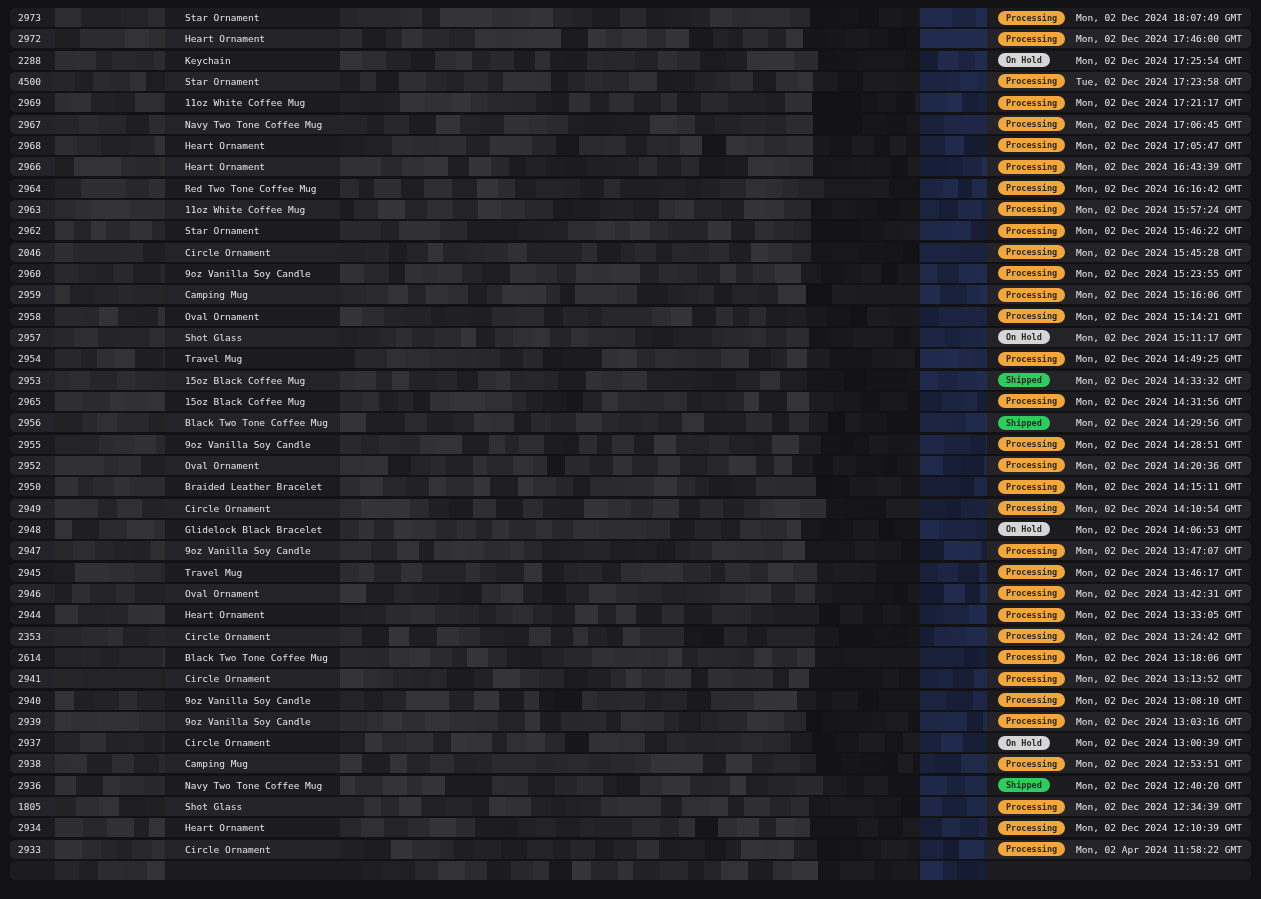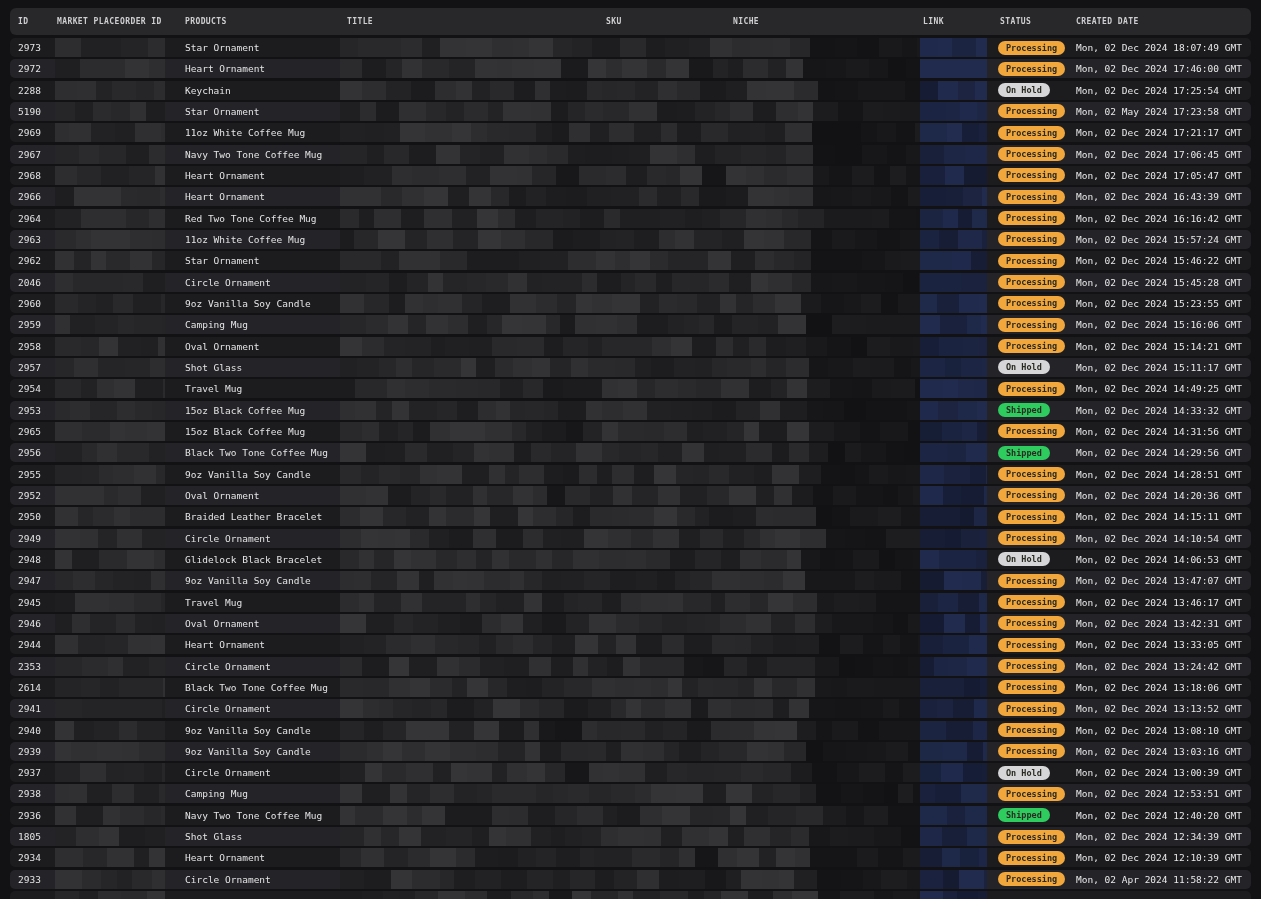--- a/index.html
+++ b/index.html
@@ -40,32 +40,20 @@
   .badge{
     position:absolute;left:988px;top:2.5px;height:14px;line-height:14px;
     border-radius:8px;padding:0 8px;font-size:8.5px;font-weight:bold;
     color:#2a2a22;white-space:pre;
   }
 </style>
 </head>
 <body>
 
 <div class="app">
-  <div class="thead">
-    <span class="th" style="left:8px">ID</span>
-    <span class="th" style="left:47px">MARKET PLACE</span>
-    <span class="th" style="left:110px">ORDER ID</span>
-    <span class="th" style="left:175px">PRODUCTS</span>
-    <span class="th" style="left:337px">TITLE</span>
-    <span class="th" style="left:596px">SKU</span>
-    <span class="th" style="left:723px">NICHE</span>
-    <span class="th" style="left:913px">LINK</span>
-    <span class="th" style="left:990px">STATUS</span>
-    <span class="th" style="left:1066px">CREATED DATE</span>
-  </div>
   <div class="tbody">
       <div class="row odd">
     <span class="cell id">2973</span>
     <div class="redact redact-a">
           <div class="blk" style="width: 26.2698px; background: rgb(45, 45, 47);"></div>
           <div class="blk" style="width: 14.7226px; background: rgb(33, 33, 35);"></div>
           <div class="blk" style="width: 25.1281px; background: rgb(33, 33, 35);"></div>
           <div class="blk" style="width: 27.1941px; background: rgb(36, 36, 38);"></div>
           <div class="blk" style="width: 16.6855px; background: rgb(44, 44, 46);"></div>
         </div>
@@ -201,21 +189,21 @@
     <div class="redact redact-link">
           <div class="blk" style="width: 18.2798px; background: rgb(21, 28, 51);"></div>
           <div class="blk" style="width: 19.3902px; background: rgb(32, 42, 76);"></div>
           <div class="blk" style="width: 17.5553px; background: rgb(28, 36, 66);"></div>
           <div class="blk" style="width: 11.7748px; background: rgb(32, 43, 78);"></div>
         </div>
     <span class="badge" style="background: rgb(214, 214, 216);">On Hold</span>
     <span class="cell date">Mon, 02 Dec 2024 17:25:54 GMT</span>
   </div>
       <div class="row even">
-    <span class="cell id">5190</span>
+    <span class="cell id">4500</span>
     <div class="redact redact-a">
           <div class="blk" style="width: 19.6025px; background: rgb(38, 38, 40);"></div>
           <div class="blk" style="width: 18.5347px; background: rgb(32, 32, 34);"></div>
           <div class="blk" style="width: 17.6576px; background: rgb(43, 43, 45);"></div>
           <div class="blk" style="width: 19.6257px; background: rgb(40, 40, 42);"></div>
           <div class="blk" style="width: 15.6957px; background: rgb(48, 48, 50);"></div>
           <div class="blk" style="width: 18.8838px; background: rgb(30, 30, 32);"></div>
         </div>
     <span class="cell product">Star Ornament</span>
     <div class="redact redact-b">
@@ -248,21 +236,21 @@
           <div class="blk" style="width: 17.2559px; background: rgb(27, 27, 29);"></div>
           <div class="blk" style="width: 20.0523px; background: rgb(26, 26, 28);"></div>
         </div>
     <div class="redact redact-link">
           <div class="blk" style="width: 26.3402px; background: rgb(27, 36, 66);"></div>
           <div class="blk" style="width: 14.1134px; background: rgb(28, 37, 67);"></div>
           <div class="blk" style="width: 16.2274px; background: rgb(31, 41, 75);"></div>
           <div class="blk" style="width: 10.319px; background: rgb(29, 38, 69);"></div>
         </div>
     <span class="badge" style="background: rgb(241, 167, 60);">Processing</span>
-    <span class="cell date">Mon, 02 May 2024 17:23:58 GMT</span>
+    <span class="cell date">Tue, 02 Dec 2024 17:23:58 GMT</span>
   </div>
       <div class="row odd">
     <span class="cell id">2969</span>
     <div class="redact redact-a">
           <div class="blk" style="width: 14.4091px; background: rgb(46, 46, 48);"></div>
           <div class="blk" style="width: 21.7277px; background: rgb(48, 48, 50);"></div>
           <div class="blk" style="width: 23.6192px; background: rgb(34, 34, 36);"></div>
           <div class="blk" style="width: 20.4044px; background: rgb(32, 32, 34);"></div>
           <div class="blk" style="width: 25.8339px; background: rgb(47, 47, 49);"></div>
           <div class="blk" style="width: 4.00577px; background: rgb(44, 44, 46);"></div>

